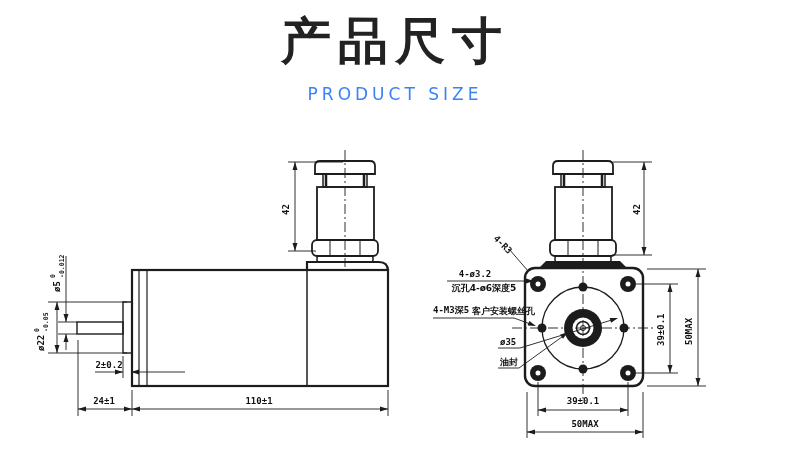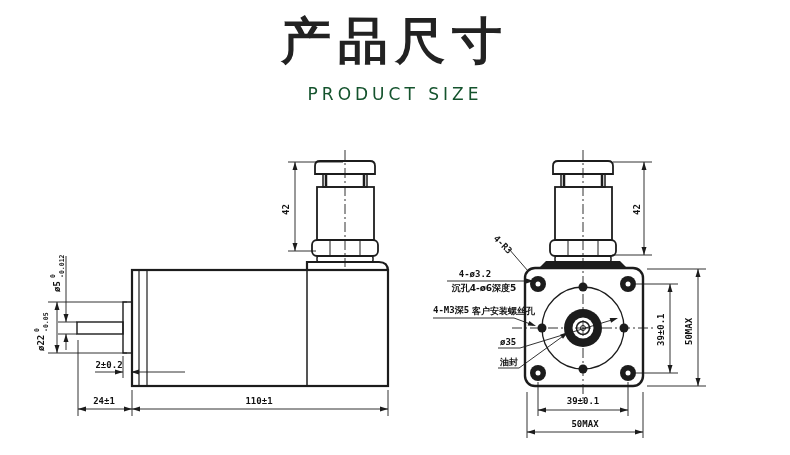--- a/index.html
+++ b/index.html
@@ -1,21 +1,21 @@
 <!DOCTYPE html>
 <html><head>
 <meta charset="utf-8">
 <style>
   html,body{margin:0;padding:0;background:#fff;}
   .page{position:relative;width:790px;height:455px;background:#ffffff;overflow:hidden;
         font-family:"DejaVu Sans",sans-serif;--line:#1c1c1c;--text:#111111;}
   .title-zh{position:absolute;top:8px;left:0;width:100%;text-align:center;
             font-size:50px;font-weight:900;letter-spacing:7px;color:#222;}
   .title-en{position:absolute;top:84px;left:0;width:100%;text-align:center;
-            font-size:17px;font-weight:400;letter-spacing:4px;color:#14532d;}
+            font-size:17px;font-weight:400;letter-spacing:4px;color:#3b82f6;}
   svg.drawing{position:absolute;left:0;top:0;}
   .ln{fill:none;stroke:var(--line);}
   .fl{fill:var(--line);stroke:none;}
   .wh{fill:#ffffff;stroke:none;}
   text{fill:var(--text);}
   .dim{font-family:"DejaVu Sans Mono","DejaVu Sans",monospace;font-size:9px;font-weight:bold;}
   .dims{font-family:"DejaVu Sans Mono","DejaVu Sans",monospace;font-size:6.5px;font-weight:bold;}
   .cjk{font-family:"DejaVu Sans",sans-serif;font-size:9px;font-weight:bold;}
   .cl{stroke-dasharray:10 3 2 3;}
 </style>

